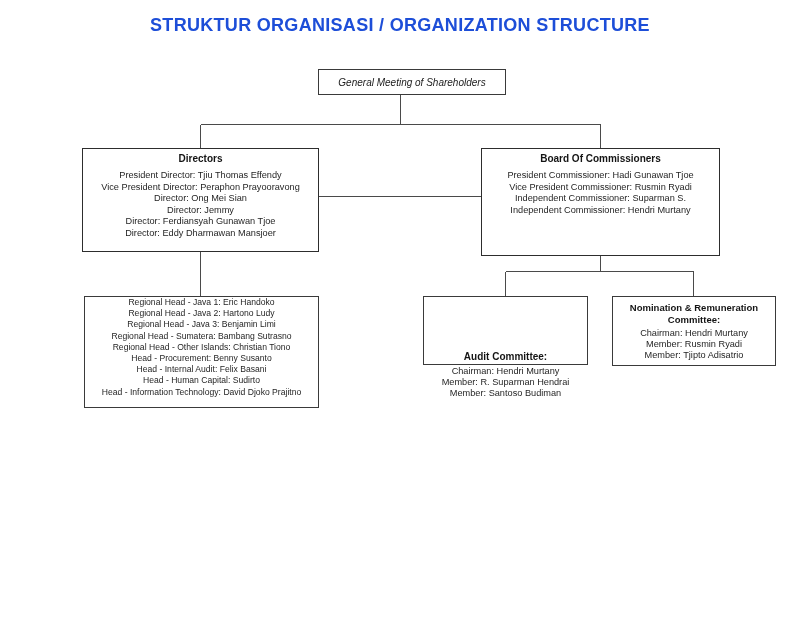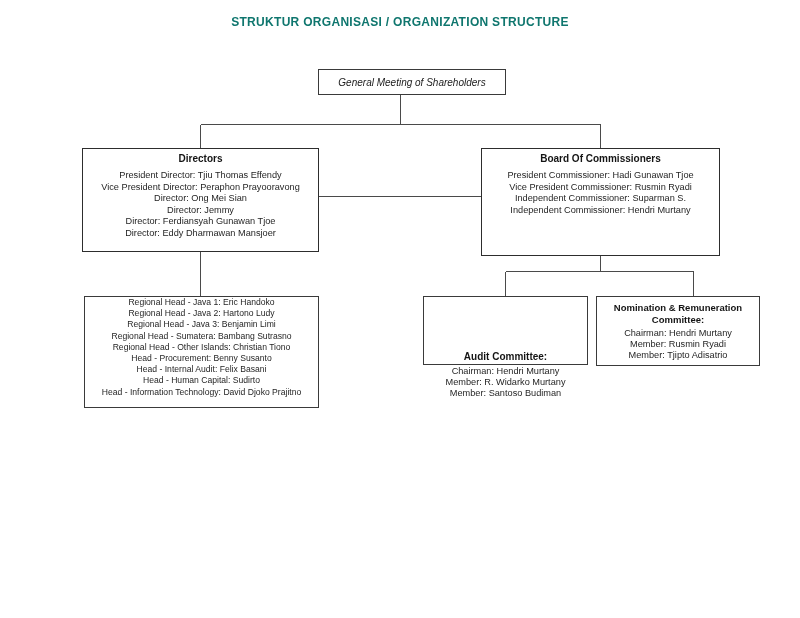--- a/index.html
+++ b/index.html
@@ -14,24 +14,24 @@
     height: 618px;
     background: #ffffff;
     overflow: hidden;
   }
   .page-title {
     position: absolute;
     top: 15px;
     left: 0;
     width: 100%;
     text-align: center;
-    font-size: 12px;
+    font-size: 18px;
     font-weight: bold;
     letter-spacing: 0.3px;
-    color: #0f766e;
+    color: #1d4ed8;
   }
   .connectors {
     position: absolute;
     left: 0;
     top: 0;
     width: 800px;
     height: 618px;
   }
   .box {
     position: absolute;
@@ -66,21 +66,21 @@
   #commissioners { left: 481px; top: 148px; width: 239px; height: 108px; padding-top: 4px; }
   #commissioners .box-title { margin-bottom: 5px; }
   
   #operations { left: 84px; top: 296px; width: 235px; height: 112px; padding-top: 0; }
   #operations .member { font-size: 8.6px; line-height: 11.2px; }
   
   #audit { left: 423px; top: 296px; width: 165px; height: 69px; padding-top: 8px; }
   #audit .box-title { font-size: 10px; margin-bottom: 3px; margin-top: 46px; }
   #audit .member { line-height: 11.2px; }
   
-  #nomination { left: 596px; top: 296px; width: 164px; height: 70px; padding-top: 5px; }
+  #nomination { left: 612px; top: 296px; width: 164px; height: 70px; padding-top: 5px; }
   #nomination .box-title { font-size: 9.5px; line-height: 11.5px; margin-bottom: 3px; padding: 0 16px; }
   #nomination .member { line-height: 11.2px; }
 </style>
 </head>
 <body>
 
 <div class="stage">
 
   <div class="page-title">STRUKTUR ORGANISASI / ORGANIZATION STRUCTURE</div>
 
@@ -127,21 +127,21 @@
     <div class="member">Regional Head - Other Islands: Christian Tiono</div>
     <div class="member">Head - Procurement: Benny Susanto</div>
     <div class="member">Head - Internal Audit: Felix Basani</div>
     <div class="member">Head - Human Capital: Sudirto</div>
     <div class="member">Head - Information Technology: David Djoko Prajitno</div>
   </div>
 
   <div class="box" id="audit">
     <div class="box-title">Audit Committee:</div>
     <div class="member">Chairman: Hendri Murtany</div>
-    <div class="member">Member: R. Widarko Murtany</div>
+    <div class="member">Member: R. Suparman Hendrai</div>
     <div class="member">Member: Santoso Budiman</div>
   </div>
 
   <div class="box" id="nomination">
     <div class="box-title">Nomination &amp; Remuneration Committee:</div>
     <div class="member">Chairman: Hendri Murtany</div>
     <div class="member">Member: Rusmin Ryadi</div>
     <div class="member">Member: Tjipto Adisatrio</div>
   </div>
 

